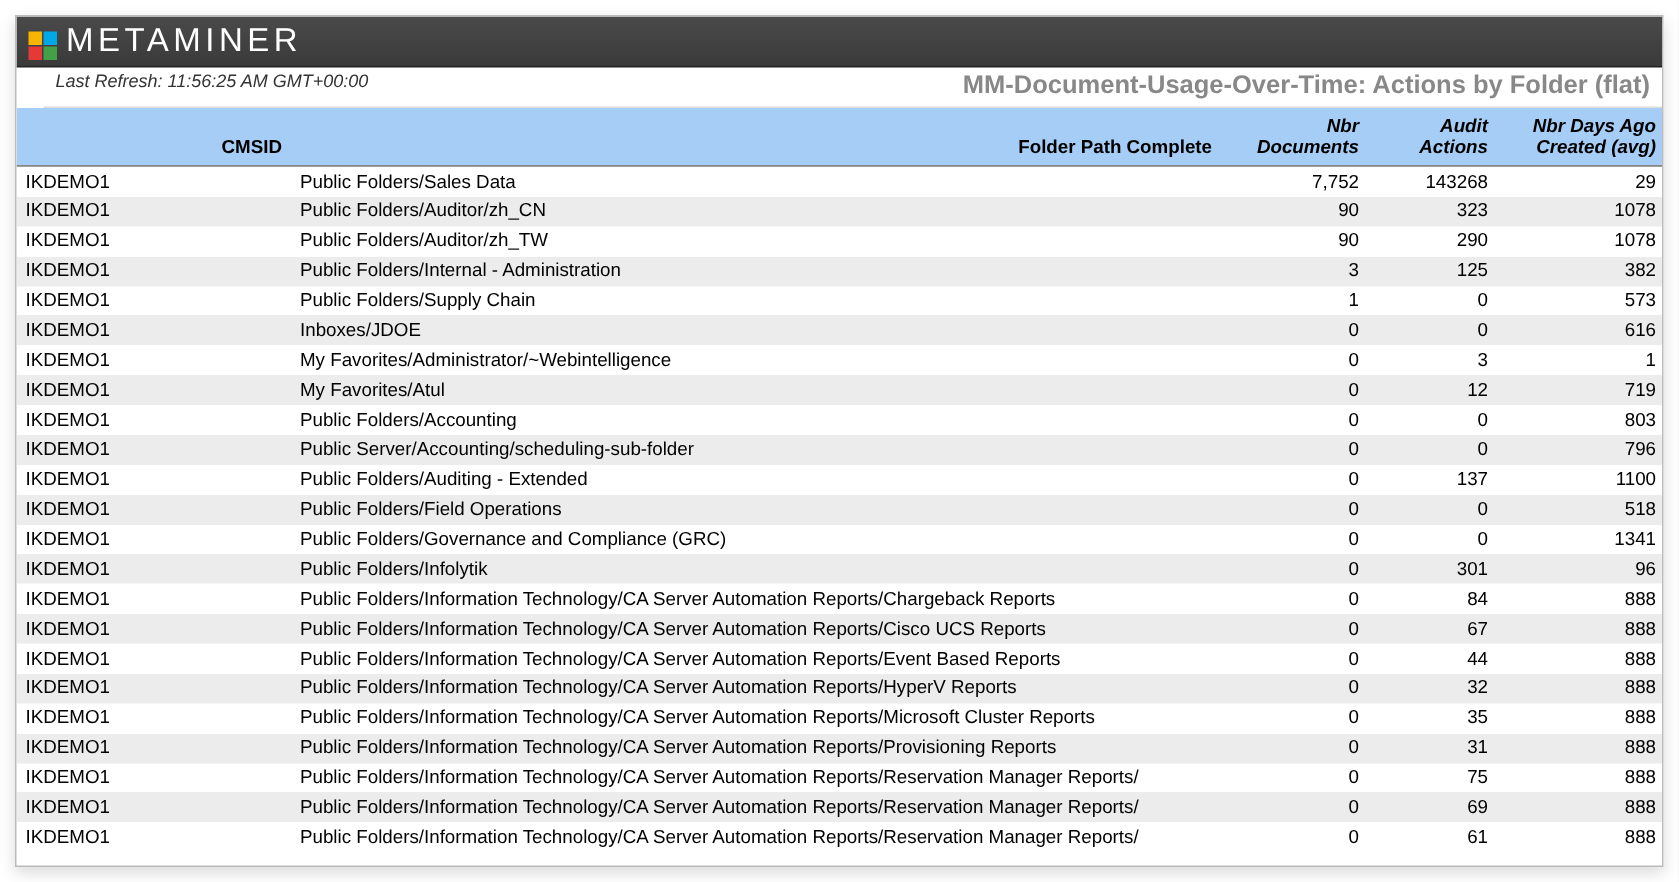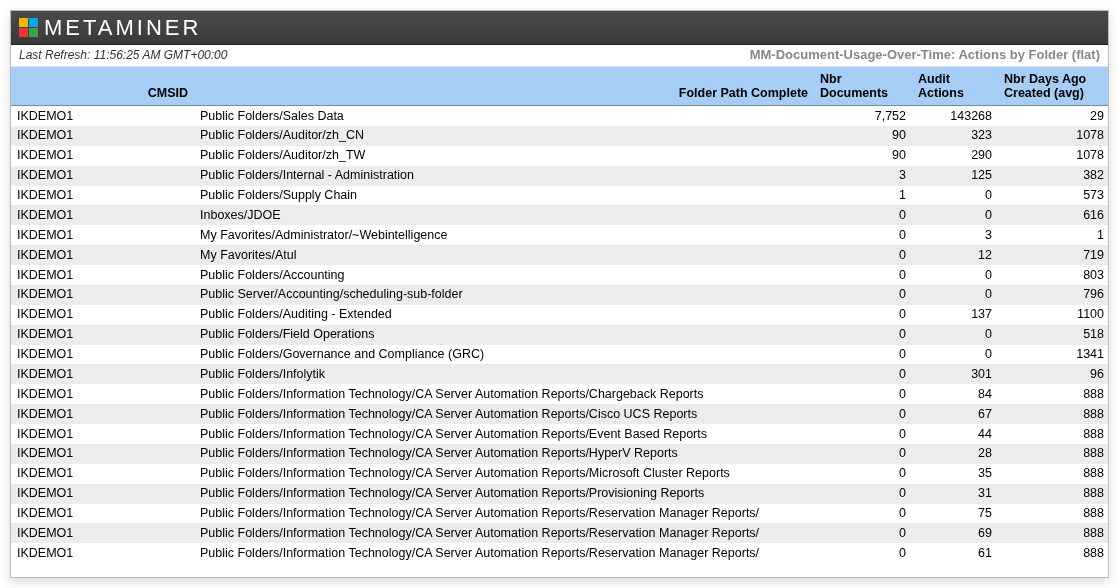--- a/index.html
+++ b/index.html
@@ -18,55 +18,56 @@
     box-shadow: 0 4px 10px rgba(0,0,0,0.15);
   }
   .titlebar {
     background: linear-gradient(#4a4a4a, #3a3a3a);
     color: #fff;
     padding: 4px 4px 4px 8px;
     border-bottom: 1px solid #222;
     font-size: 22px;
     letter-spacing: 3px;
     font-weight: 300;
-    display: flex; align-items: center;
+    display: flex; align-items: flex-end;
     height: 34px;
   }
   .titlebar .logo-icon {
     display: inline-flex; gap: 1px; margin-right: 6px;
   }
   .titlebar .sq { width: 9px; height: 9px; display: inline-block; }
   .sq.a { background:#f7b500; } .sq.b { background:#00a8e8; }
   .sq.c { background:#e53935; } .sq.d { background:#43a047; }
   .titlebar-text { font-family: Arial, sans-serif; letter-spacing: 3px; }
 
   .subbar {
-    display: flex; justify-content: space-between; align-items: center;
+    display: flex; justify-content: space-between; align-items: flex-start;
     padding: 2px 8px 4px 8px;
     font-size: 13px;
     color: #333;
     border-bottom: 1px solid #ddd;
+    margin-left: 18px;
   }
   .subbar .left { font-style: italic; font-size: 12px; color: #333; }
-  .subbar .right { font-size: 13px; font-weight: bold; color: #888; }
+  .subbar .right { font-size: 17px; font-weight: bold; color: #888; }
 
   .table-wrap { flex: 1; overflow: hidden; }
   table { width: 100%; border-collapse: collapse; table-layout: fixed; }
   thead th {
     background: #9cc4ef;
     background: #a6cdf5;
     font-size: 12.5px;
     font-weight: bold;
     text-align: right;
     padding: 5px 6px 5px 6px;
     border-bottom: 1px solid #888;
     vertical-align: bottom;
     color: #000;
   }
-  thead th.num { text-align: left; }
+  thead th.num { text-align: right; font-style: italic; }
   tbody td {
     font-size: 12.5px;
     padding: 1.5px 6px;
     white-space: nowrap;
     overflow: hidden;
     text-overflow: ellipsis;
     color: #000;
     line-height: 1.35;
   }
   tbody tr:nth-child(even) td { background: #ececec; }
@@ -238,21 +239,21 @@
               <td>IKDEMO1</td>
               <td>Public Folders/Information Technology/CA Server Automation Reports/Event Based Reports</td>
               <td class="num">0</td>
               <td class="num">44</td>
               <td class="num">888</td>
             </tr>
             <tr>
               <td>IKDEMO1</td>
               <td>Public Folders/Information Technology/CA Server Automation Reports/HyperV Reports</td>
               <td class="num">0</td>
-              <td class="num">28</td>
+              <td class="num">32</td>
               <td class="num">888</td>
             </tr>
             <tr>
               <td>IKDEMO1</td>
               <td>Public Folders/Information Technology/CA Server Automation Reports/Microsoft Cluster Reports</td>
               <td class="num">0</td>
               <td class="num">35</td>
               <td class="num">888</td>
             </tr>
             <tr>

